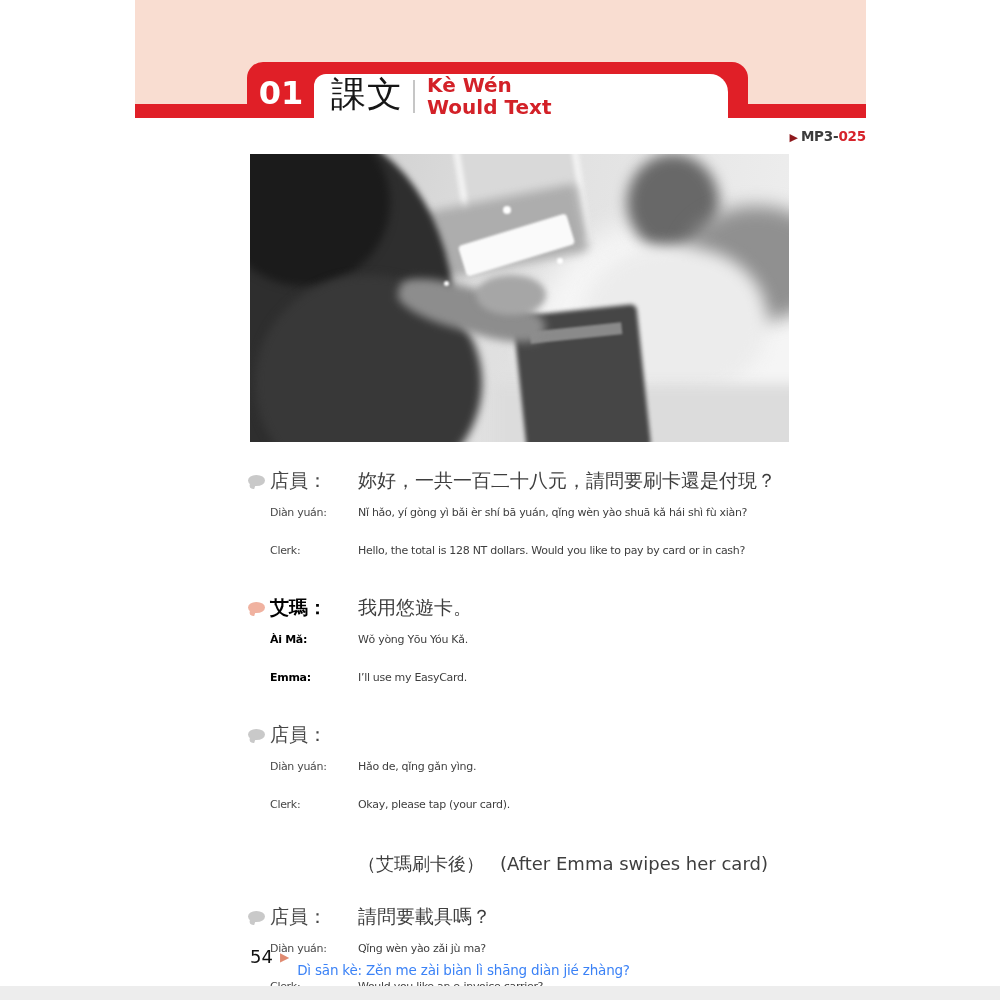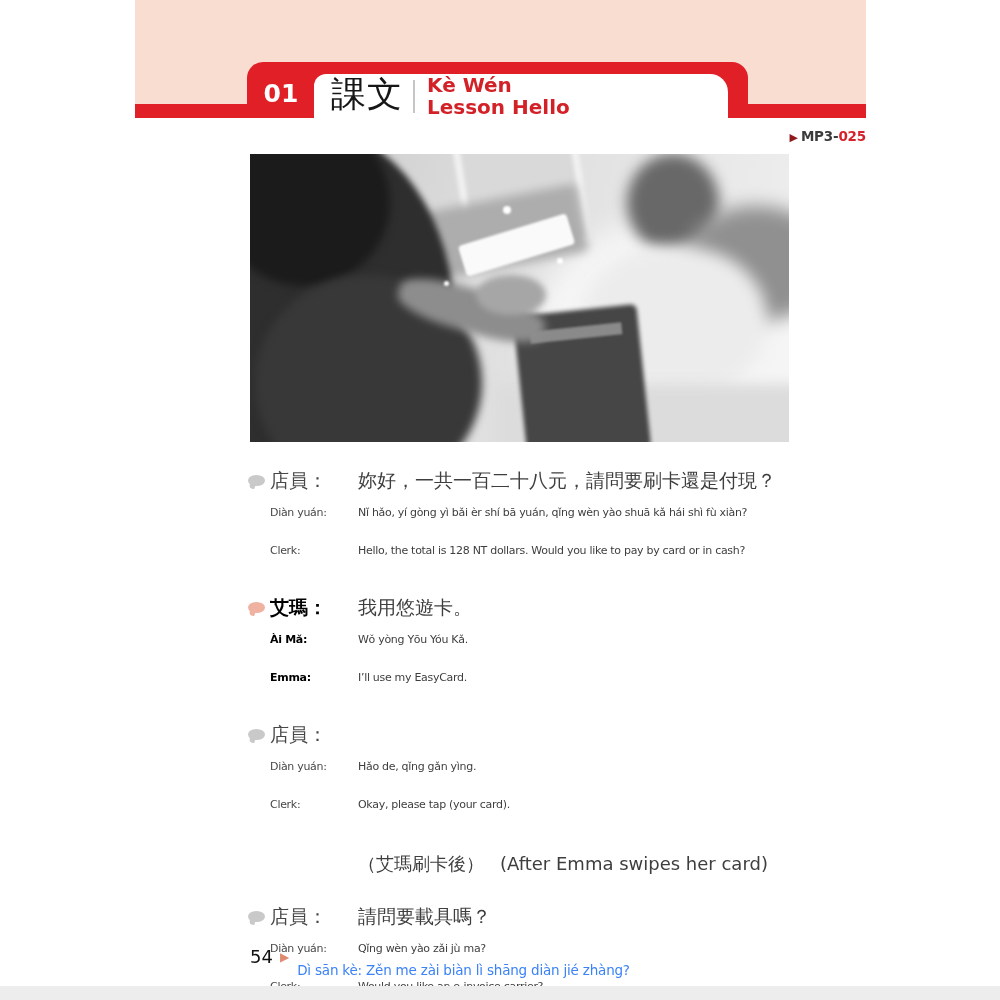--- a/index.html
+++ b/index.html
@@ -7,21 +7,21 @@
               font-family:"DejaVu Sans","Liberation Sans",sans-serif; }
   .abs { position:absolute; }
 
   
   .peach-block { left:135px; top:0; width:731px; height:118px; background:#f9ddd1; }
   .red-band   { left:135px; top:104px; width:731px; height:14px; background:#e01f27; }
   .red-tab    { left:247px; top:62px; width:501px; height:56px; background:#e01f27;
                 border-radius:16px 16px 0 0; }
   .chapter-num{ left:247px; top:62px; width:68px; height:64px; display:flex;
                 align-items:center; justify-content:center; color:#fff;
-                font-size:25px; font-weight:bold; padding-bottom:2px; }
+                font-size:32px; font-weight:bold; padding-bottom:2px; }
   .white-tab  { left:314px; top:74px; width:414px; height:44px; background:#ffffff;
                 border-radius:12px 18px 0 0; display:flex; align-items:center;
                 padding-left:17px; }
   .title-zh   { font-size:35px; color:#161616; font-weight:500; letter-spacing:1px;
                 line-height:1; margin-top:-4px; }
   .title-div  { width:2px; height:33px; background:#c6c6c6; margin:0 12px 0 10px; }
   .title-latin{ color:#d32128; font-weight:bold; font-size:20px; line-height:1.12; }
 
   .mp3 { left:730px; top:128px; width:136px; font-size:13.5px; font-weight:bold;
          color:#3c3c3c; text-align:right; letter-spacing:-0.2px; }
@@ -95,21 +95,21 @@
 
 <div class="abs peach-block"></div>
 <div class="abs red-band"></div>
 <div class="abs red-tab"></div>
 <div class="abs chapter-num">01</div>
 <div class="abs white-tab">
   <span class="title-zh">課文</span>
   <span class="title-div"></span>
   <span class="title-latin">
     <span style="display:block">Kè Wén</span>
-    <span style="display:block">Lesson Hello</span>
+    <span style="display:block">Would Text</span>
   </span>
 </div>
 
 <div class="abs mp3">
   <span class="tri">▶</span><span>MP3-</span><span class="num">025</span>
 </div>
 
 <div class="abs photo">
   <div class="ph-bright"></div>
   <div class="ph-monitor"></div>

